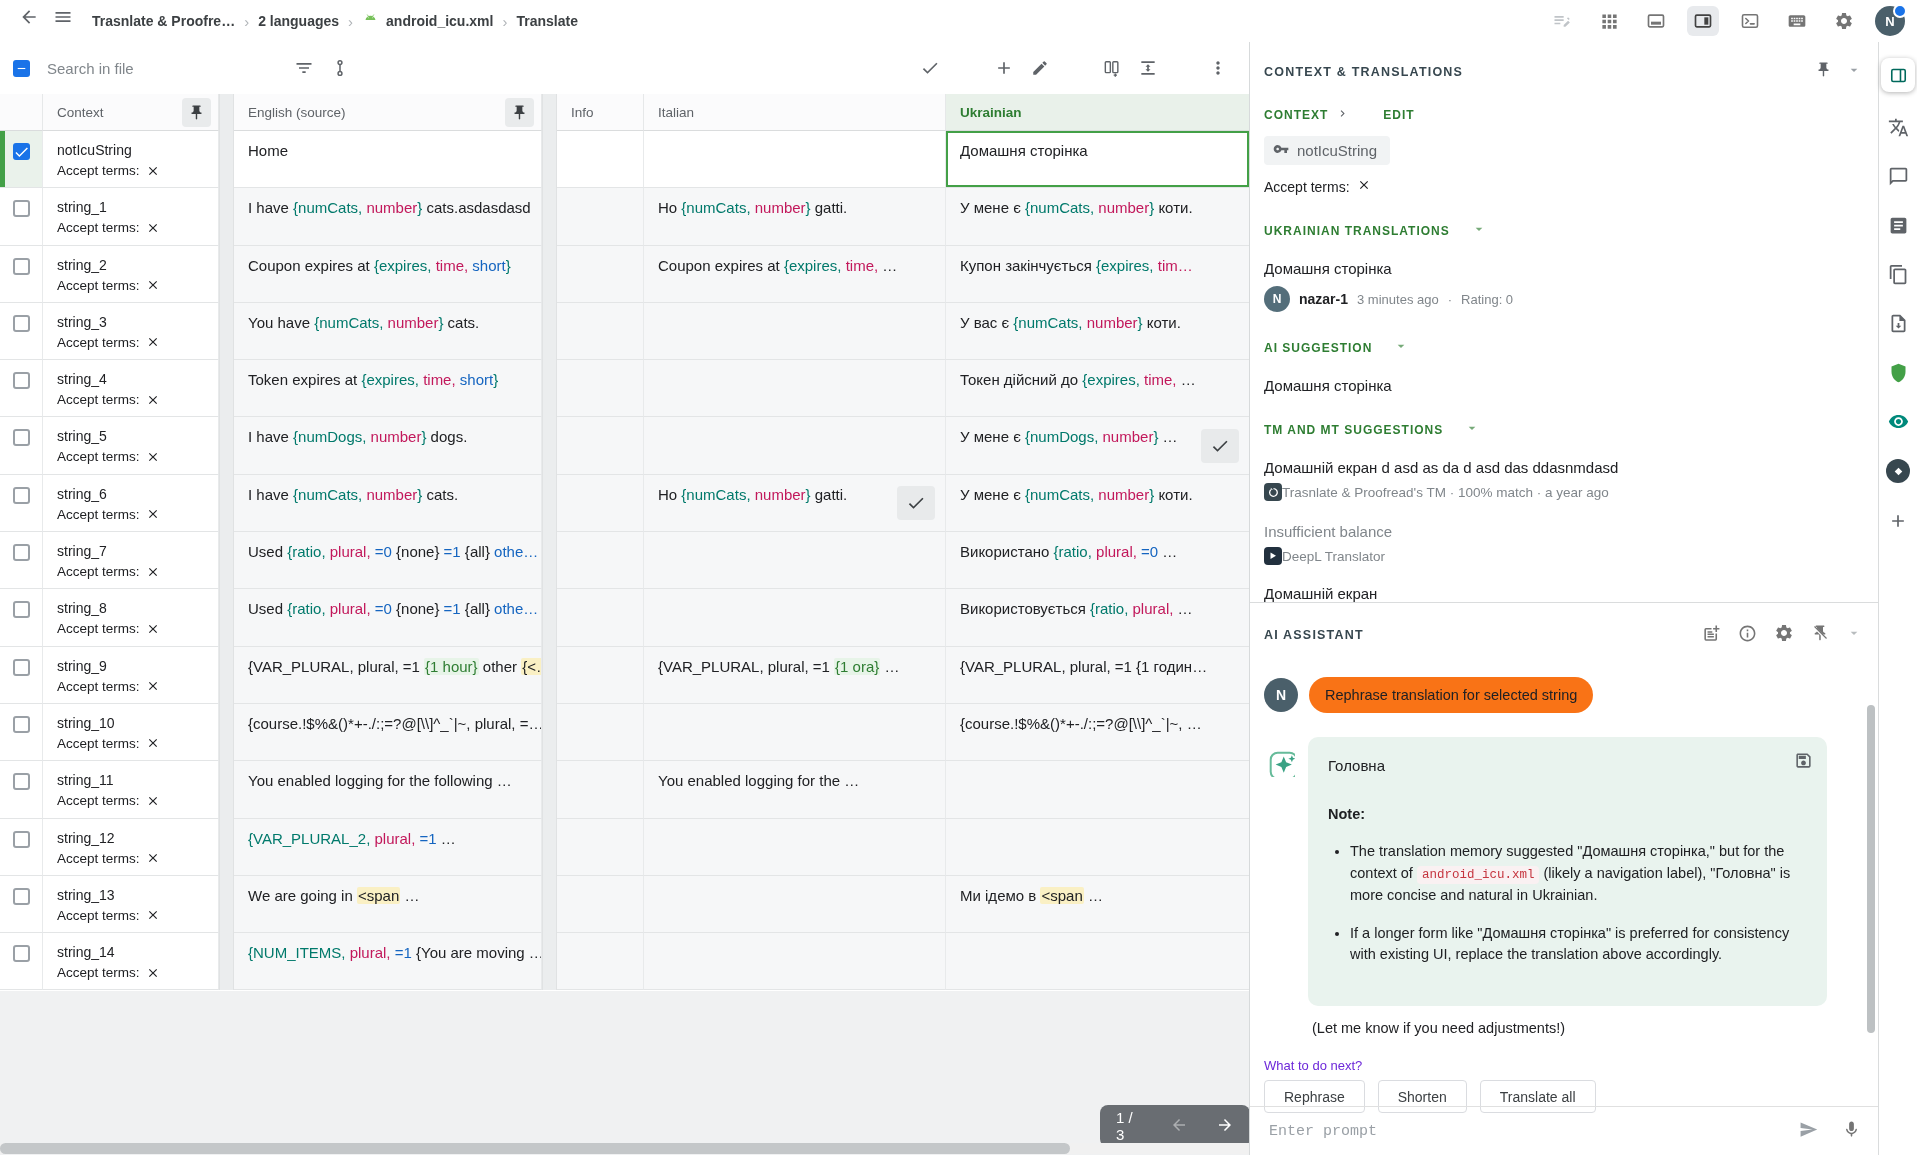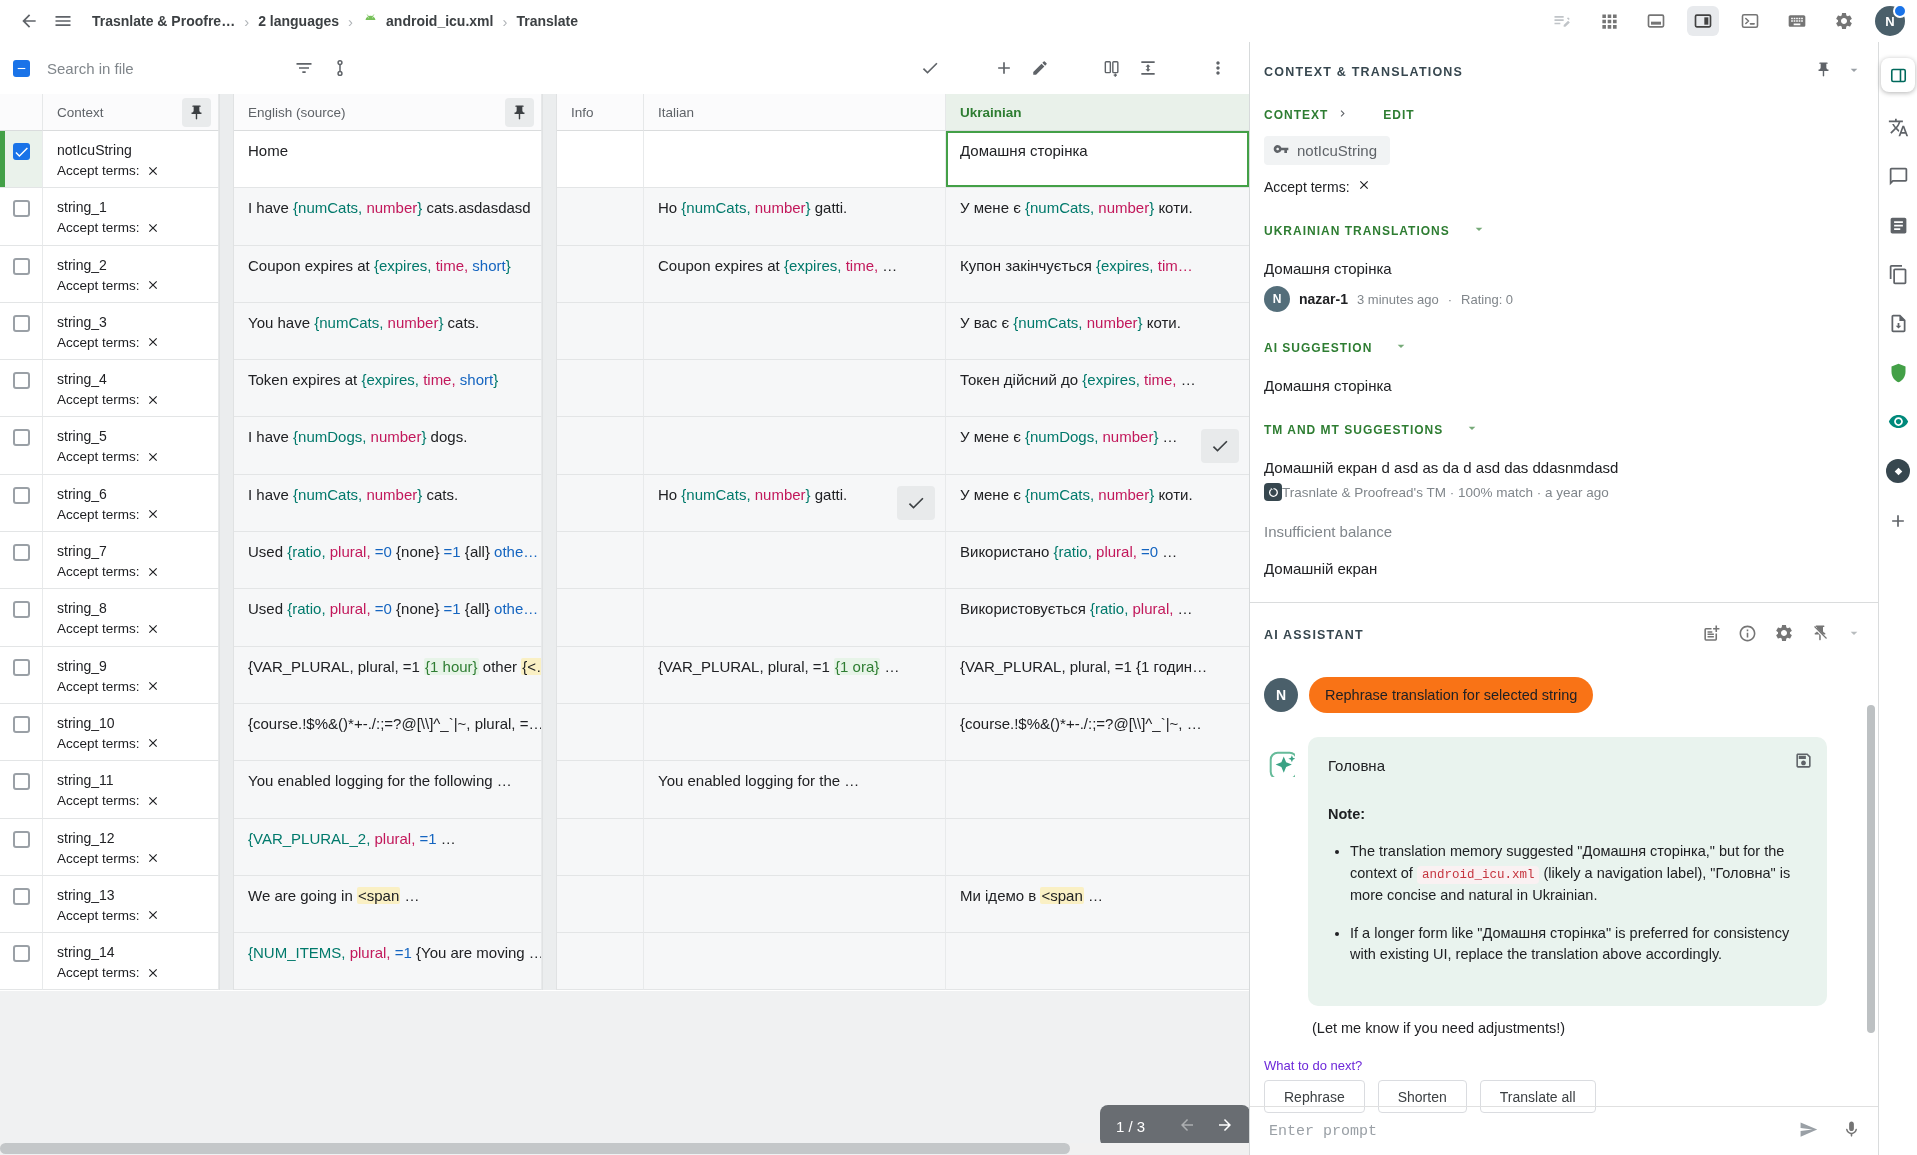--- a/index.html
+++ b/index.html
@@ -2,21 +2,21 @@
 <html><head>
 <meta charset="utf-8">
 <style>
   html,body{margin:0;padding:0;background:#fff}
   .app{position:relative;width:1917px;height:1155px;overflow:hidden;background:#fff;
        font-family:"Liberation Sans",sans-serif;color:#202124}
   .ic{display:inline-flex;align-items:center;justify-content:center}
   .ic svg{display:block}
 
   
-  .topbar{position:absolute;top:0;left:0;right:0;height:42px;display:flex;align-items:center;padding:0 12px;background:#fff}
+  .topbar{position:absolute;top:0;left:0;right:0;height:42px;display:flex;padding:0 12px;background:#fff}
   .tbbtn{width:34px;height:34px;border-radius:50%;display:flex;align-items:center;justify-content:center;color:#5f6368;flex:none}
   .crumbs{display:flex;align-items:center;gap:9px;margin-left:12px;font-size:14px;font-weight:bold;color:#3c4043;white-space:nowrap}
   .crumb{display:flex;align-items:center;gap:7px}
   .sep{color:#b0b4b8;font-size:15px;font-weight:normal}
   .tb-right{margin-left:auto;display:flex;align-items:center;gap:15px}
   .tb-ic{width:32px;height:30px;display:flex;align-items:center;justify-content:center;color:#757575;border-radius:6px}
   .tb-ic.muted{color:#c0c4c8}
   .tb-ic.active{background:#e8eaed;color:#424242}
   .avatar{width:30px;height:30px;border-radius:50%;background:#4a5f6a;color:#fff;font-size:13px;font-weight:bold;
           display:flex;align-items:center;justify-content:center;position:relative;flex:none}
@@ -54,21 +54,21 @@
   .ctx-id{font-size:14px;margin-bottom:5px}
   .ctx-accept{font-size:13.5px;display:flex;align-items:center;gap:6px;color:#202124}
   .tk-t{color:#00796b}.tk-p{color:#c2185b}.tk-b{color:#1565c0}
   .tk-hg{color:#2e7d32;background:#e7f4e8;border-radius:2px;padding:0 1px}
   .tk-hy{background:#faf0c4;border-radius:2px;padding:0 1px}
   .okbadge{position:absolute;right:10px;top:50%;transform:translateY(-50%);width:38px;height:34px;background:#e8eaeb;
            border-radius:4px;display:flex;align-items:center;justify-content:center;color:#3c4043}
 
   .below{position:absolute;top:949px;left:0;right:0;bottom:0;background:#f0f1f2}
   .pager{position:absolute;left:1100px;top:1063px;width:150px;height:42px;background:rgba(95,99,104,.93);border-radius:8px;
-         box-sizing:border-box;display:flex;align-items:center;color:#fff;font-size:15px;padding:4px 16px;gap:20px}
+         box-sizing:border-box;display:flex;align-items:center;color:#fff;font-size:15px;padding:4px 16px;gap:28px}
   .pager .pg-prev{color:rgba(255,255,255,.45);margin-left:auto}
   .pager .pg-next{color:#fff}
   .hscroll{position:absolute;left:0;bottom:1px;height:11px;width:1249px;background:#f1f1f1}
   .hthumb{width:1070px;height:11px;background:#c4c7c9;border-radius:6px}
 
   
   .rpanel{position:absolute;top:42px;left:1249px;width:629px;height:1113px;border-left:1px solid #d7dadb;box-sizing:border-box;background:#fff}
   .rp-head{display:flex;align-items:center;padding:19px 16px 0 14px}
   .rp-title{font-size:12.5px;font-weight:bold;color:#37474f;letter-spacing:1.2px}
   .rp-hicons{margin-left:auto;display:flex;align-items:center;gap:14px;color:#5f6368}
@@ -730,20 +730,28 @@
                 <svg width="13" height="13" viewBox="0 0 24 24">
                   <path d="M12 5a7 7 0 1 1-5 2" fill="none" stroke="#fff" stroke-width="2.4"></path>
                   <path d="M7 3v4h4z" fill="#fff"></path>
                 </svg>
               </span>
               <span>Trasnlate &amp; Proofread's TM  ·  100% match  ·  a year ago</span>
             </div>
           </div>
           <div>
     <div class="muted15">Insufficient balance</div>
+    <div class="srcrow">
+              <span class="logo18" style="background:#22303e">
+                <svg width="12" height="12" viewBox="0 0 24 24">
+                  <path d="M7 5l11 6.5L7 18z" fill="currentColor"></path>
+                </svg>
+              </span>
+              <span>DeepL Translator</span>
+            </div>
           </div>
           <div>
     <div class="bodytext">Домашній екран</div>
           </div>
         </div>
     </div>
 
     <div class="ai">
       <div class="ai-head">
         <span class="rp-title">AI ASSISTANT</span>

